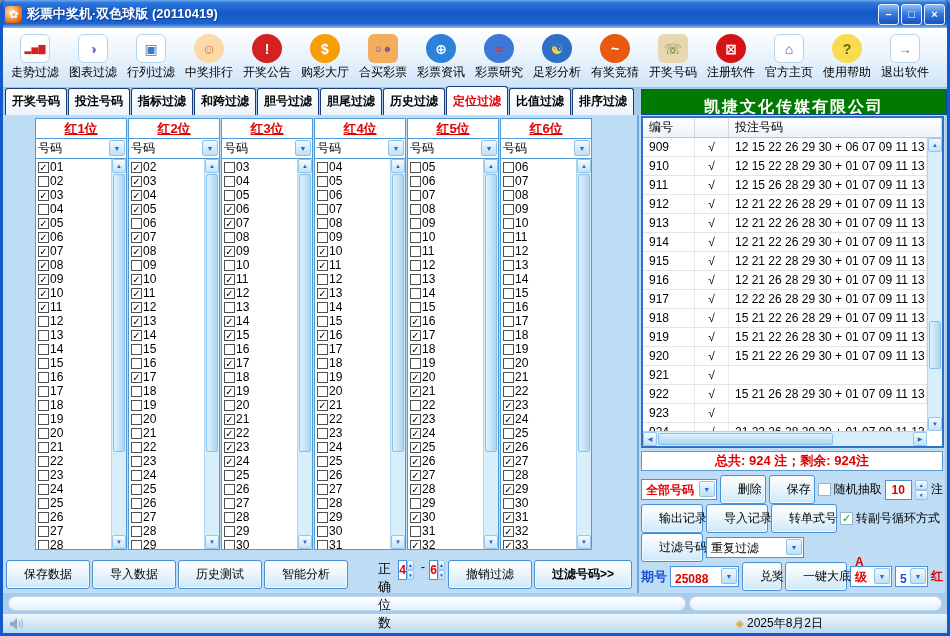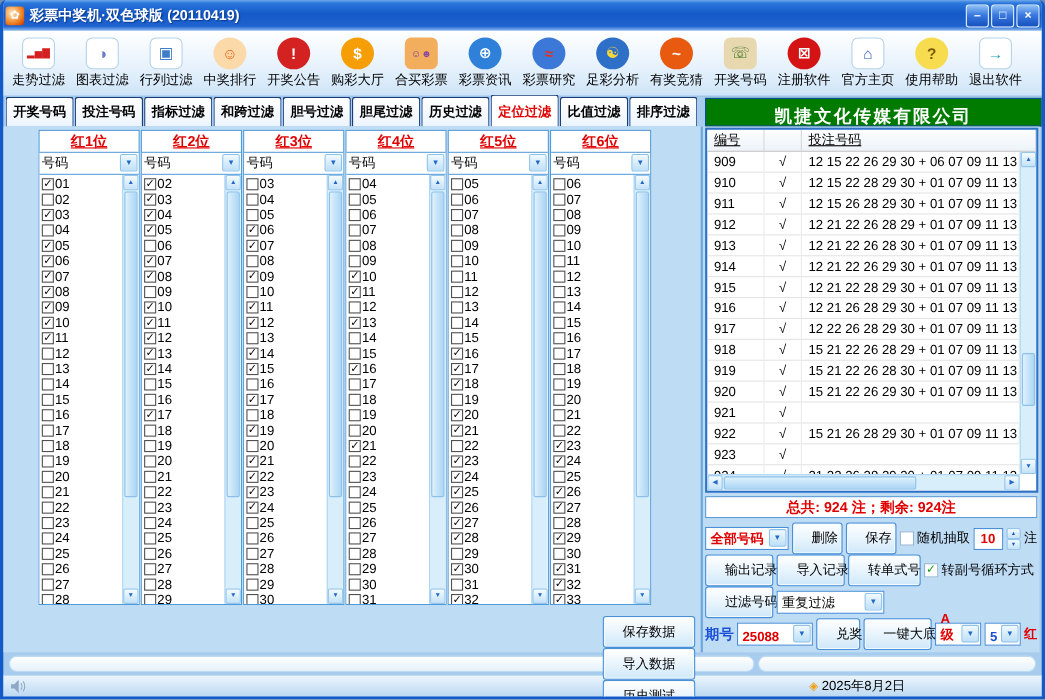--- a/index.html
+++ b/index.html
@@ -52,39 +52,39 @@
   .item { height: 14px; display: flex; align-items: center; font-size: 12px; color: #000; }
   .cb { width: 11px; height: 11px; border: 1px solid #505050; background: #fff; margin-right: 1px; flex: none;
     font-size: 10px; font-weight: bold; line-height: 9px; text-align: center; color: #000; }
   .vscroll { position: absolute; top: 0; right: 0; bottom: 0; width: 15px; background: #D8EEFB; border-left: 1px solid #AED6F2; }
   .sarrow { position: absolute; left: 0; right: 0; height: 14px; background: linear-gradient(180deg,#F4FBFE,#C4E2F8);
     border: 1px solid #96C6EC; border-radius: 2px; color: #2268C8; font-size: 6px; text-align: center; line-height: 13px; }
   .sarrow.up { top: 0; } .sarrow.down { bottom: 0; }
   .vthumb { position: absolute; left: 1px; right: 1px; top: 15px; height: 278px;
     background: linear-gradient(90deg,#DFF1FC,#ACD6F4); border: 1px solid #8CC0E8; border-radius: 2px; }
   
-  .action-bar { position: absolute; left: 3px; right: 3px; bottom: 5px; height: 28px; display: flex; align-items: flex-end; flex-direction: column; }
+  .action-bar { position: absolute; left: 3px; right: 3px; bottom: 5px; height: 28px; display: flex; align-items: flex-start; }
   .btn { border: 1px solid #4A90D9; border-radius: 3px; background: linear-gradient(180deg,#FFFFFF,#E6F3FC 55%,#CFE8FA);
     padding: 5px 17px; font-size: 12px; color: #000; white-space: nowrap; margin-right: 2px;
     box-shadow: inset 0 0 0 1px #F2FAFE; }
   .btn.strong { font-weight: bold; }
   .acc-label { font-size: 13px; margin: 0 4px 0 28px; }
   .spin-input { width: 25px; height: 20px; border: 1px solid #4A90D9; background: #fff; color: #E00000;
     font-weight: bold; font-size: 12px; text-align: center; line-height: 18px; }
   .spinner { width: 14px; height: 20px; display: flex; flex-direction: column; margin-right: 3px; }
   .spinner span { flex: 1; background: linear-gradient(180deg,#F4FBFE,#C4E2F8); border: 1px solid #96C6EC;
     border-radius: 2px; color: #1A58C8; font-size: 5px; text-align: center; line-height: 8px; }
   .dash { font-size: 12px; margin: 0 4px; }
   .spacer { flex: 1; }
   
   .right { width: 306px; background: #BFDCF5; display: flex; flex-direction: column; }
   .bet-table { margin: 1px 1px 0 2px; background: #fff; border: 2px solid #2E72C8; height: 346px; position: relative; overflow: hidden; }
   .thead { display: flex; height: 20px; background: linear-gradient(180deg,#FDFEFF,#EDF3F9);
     border-bottom: 1px solid #C4C4C4; font-size: 12px; color: #000; }
-  .thead .c { display: flex; align-items: center; padding-left: 6px; border-right: 1px solid #D8D8D8; text-decoration: underline; }
+  .thead .c { display: flex; align-items: center; padding-left: 6px; border-right: 1px solid #D8D8D8; }
   .c-id { width: 52px; flex: none; } .c-mark { width: 34px; flex: none; justify-content: center; padding-left: 0 !important; }
   .c-num { flex: 1; }
   .tbody { position: absolute; top: 20px; left: 0; right: 15px; bottom: 15px; overflow: hidden; }
   .trow { display: flex; height: 19px; border-bottom: 1px solid #E4E4E4; font-size: 12px; align-items: center; }
   .trow .c { height: 100%; display: flex; align-items: center; padding-left: 6px; border-right: 1px solid #ECECEC; overflow: hidden; white-space: nowrap; }
   .tv { position: absolute; top: 20px; right: 0; bottom: 15px; width: 15px; background: #D8EEFB; border-left: 1px solid #AED6F2; }
   .tv .vthumb { top: auto; bottom: 62px; height: 48px; }
   .th { position: absolute; left: 0; right: 15px; bottom: 0; height: 15px; background: #D8EEFB; border-top: 1px solid #AED6F2; }
   .harrow { position: absolute; top: 0; bottom: 0; width: 14px; background: linear-gradient(180deg,#F4FBFE,#C4E2F8);
     border: 1px solid #96C6EC; border-radius: 2px; color: #2268C8; font-size: 6px; text-align: center; line-height: 12px; }

